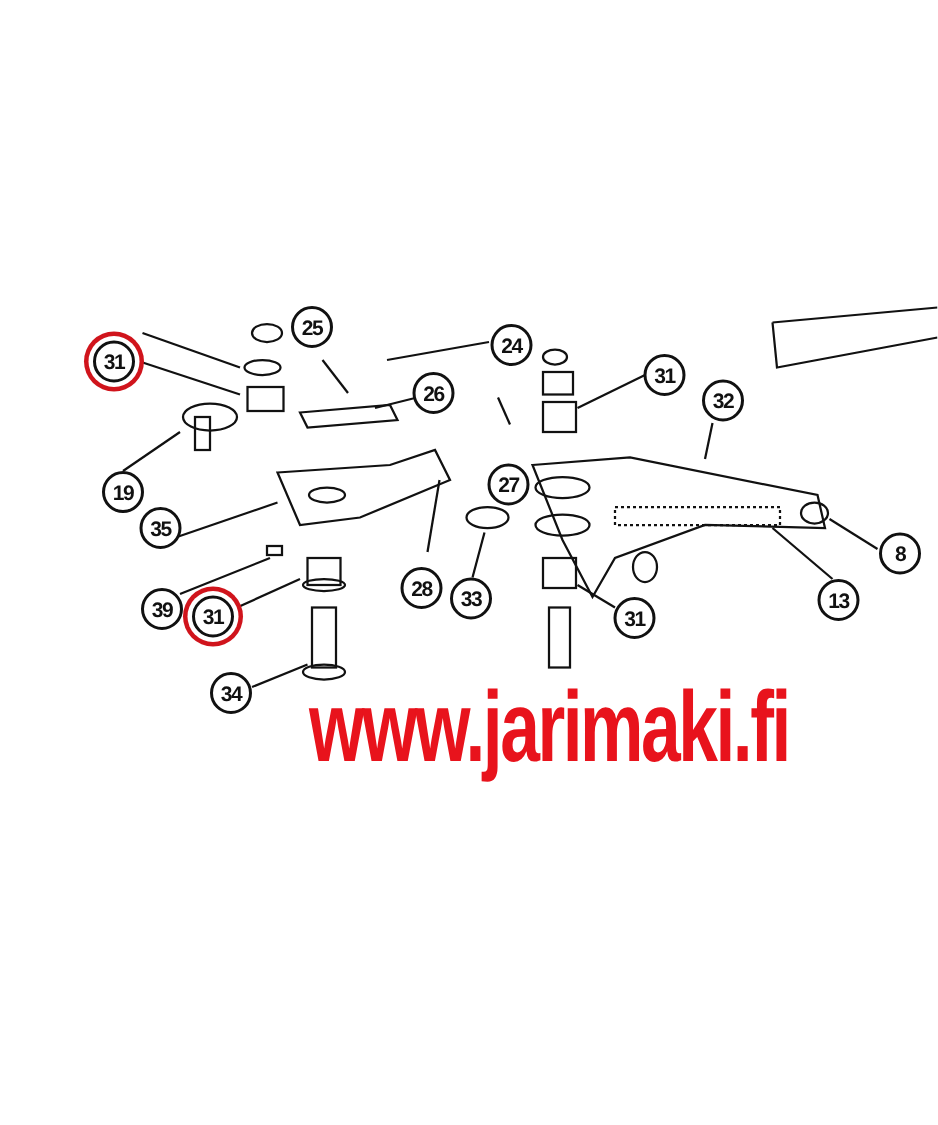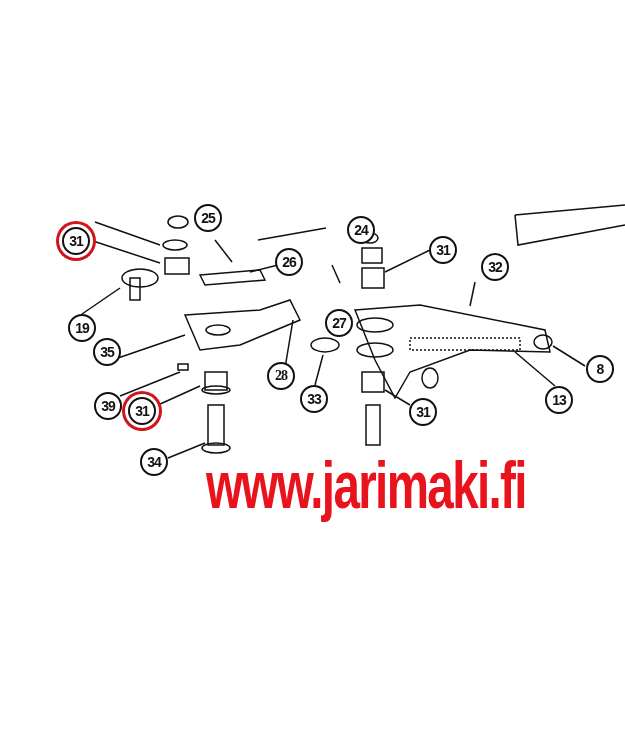--- a/index.html
+++ b/index.html
@@ -64,28 +64,28 @@
     <rect x="362" y="372" width="22" height="20"></rect>
     <rect x="366" y="405" width="14" height="40"></rect>
     <ellipse cx="543" cy="342" rx="9" ry="7"></ellipse>
     <ellipse cx="430" cy="378" rx="8" ry="10"></ellipse>
     <path d="M515 215 L625 205 M515 215 L518 245 L625 225"></path>
   </svg>
 
   <div>
     <div class="callout hl" style="left:62px;top:227px;">31</div>
     <div class="callout" style="left:194px;top:204px;">25</div>
-    <div class="callout" style="left:327px;top:216px;margin-left:20px;">24</div>
+    <div class="callout" style="left:327px;top:216px;">24</div>
     <div class="callout" style="left:275px;top:248px;">26</div>
     <div class="callout" style="left:429px;top:236px;">31</div>
-    <div class="callout" style="left:481px;top:253px;">32</div>
+    <div class="callout" style="left:468px;top:253px;">32</div>
     <div class="callout" style="left:325px;top:285px;margin-top:24px;">27</div>
     <div class="callout" style="left:68px;top:314px;">19</div>
     <div class="callout" style="left:93px;top:338px;">35</div>
-    <div class="callout" style="left:267px;top:362px;font-family:Liberation Serif, serif;">28</div>
+    <div class="callout" style="left:267px;top:378px;">28</div>
     <div class="callout" style="left:586px;top:355px;">8</div>
     <div class="callout" style="left:300px;top:385px;">33</div>
     <div class="callout" style="left:545px;top:386px;">13</div>
     <div class="callout" style="left:94px;top:392px;">39</div>
     <div class="callout hl" style="left:128px;top:397px;">31</div>
     <div class="callout" style="left:409px;top:398px;">31</div>
     <div class="callout" style="left:140px;top:448px;text-align:center;">34</div>
   </div>
 
   <div class="watermark">www.jarimaki.fi</div>

